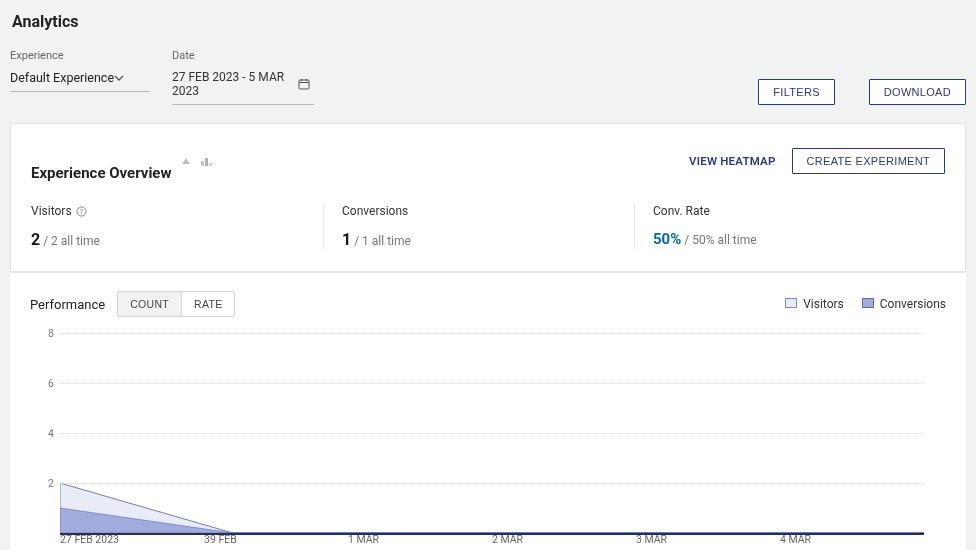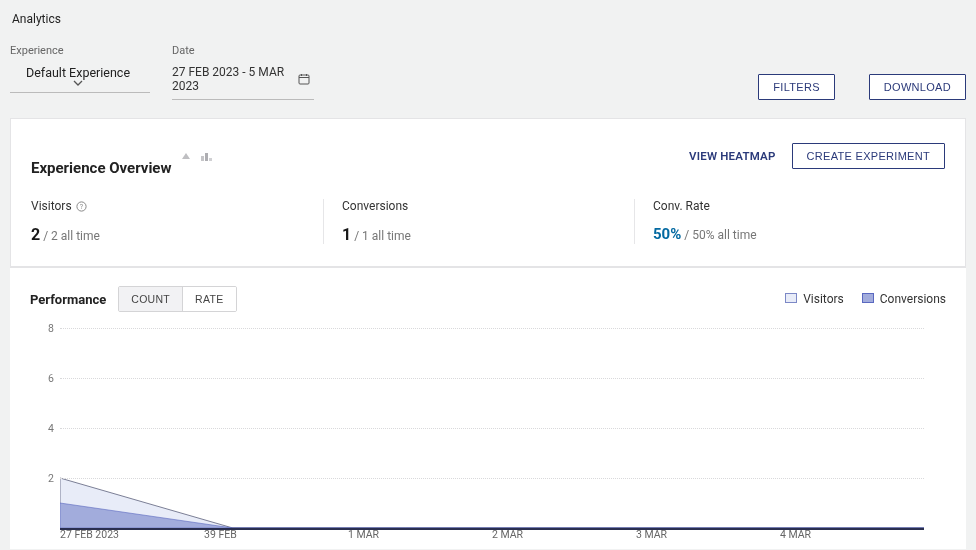--- a/index.html
+++ b/index.html
@@ -5,30 +5,30 @@
 * { box-sizing: border-box; margin: 0; padding: 0; }
 body {
   font-family: -apple-system, BlinkMacSystemFont, "Segoe UI", Roboto, Helvetica, Arial, sans-serif;
   background: #f1f2f2;
   color: #222;
   width: 976px;
   height: 550px;
   overflow: hidden;
 }
 .page { padding: 10px 10px 0 10px; }
-.page-title { font-size: 12px; font-weight: 400; margin: 2px 0 18px 2px; }
+.page-title { font-size: 16px; font-weight: 700; margin: 2px 0 18px 2px; }
 .controls-row { display: flex; align-items: flex-end; gap: 22px; }
 .controls-left { display: flex; gap: 22px; }
 .field { display: flex; flex-direction: column; }
 .field-label { font-size: 11px; color: #666; margin-bottom: 4px; }
 .select {
   display: flex; align-items: center; 
   border: none; border-bottom: 1px solid #bbb;
   background: transparent; font-size: 12.5px; color: #222;
-  padding: 4px 4px 6px 0; width: 140px; flex-direction: column;
+  padding: 4px 4px 6px 0; width: 140px;
 }
 .datebox {
   display: flex; align-items: center; justify-content: space-between;
   border-bottom: 1px solid #bbb; font-size: 12px; color: #333;
   padding: 4px 4px 6px 0; width: 142px;
 }
 .icon-svg { flex: 0 0 auto; }
 .spacer { flex: 1; }
 .btn-outline {
   border: 1px solid #2b3a7a; color: #2b3a7a; background: #fff;
@@ -48,21 +48,21 @@
 .metrics { display: flex; margin-top: 22px; }
 .metric { flex: 1; padding: 0 18px; border-left: 1px solid #e6e6e8; }
 .metric:first-child { border-left: none; padding-left: 0; }
 .metric-label { font-size: 12px; color: #333; display: flex; align-items: center; gap: 4px; }
 .metric-val { margin-top: 12px; font-size: 12px; color: #777; }
 .metric-val .big { font-size: 16px; font-weight: 700; color: #181818; }
 .metric-val .green { color: #0369a1; font-weight: 700; font-size: 15px; }
 .perf { background: #fff; border-top: 1px solid #e4e4e6; margin-top: 0; padding: 18px 20px 8px 20px; }
 .perf-head { display: flex; align-items: center; justify-content: space-between; }
 .perf-left { display: flex; align-items: center; gap: 12px; }
-.perf-title { font-size: 13px; font-weight: 700; text-align: center; }
+.perf-title { font-size: 13px; font-weight: 400; text-align: center; }
 .seg { display: flex; border: 1px solid #d4d4d6; border-radius: 2px; overflow: hidden; }
 .seg button { border: none; background: #fff; font-size: 10.5px; letter-spacing: .3px; padding: 6px 12px; cursor: pointer; color: #444; }
 .seg button.active { background: #f2f2f4; }
 .seg button + button { border-left: 1px solid #d4d4d6; }
 .legend { display: flex; align-items: center; gap: 18px; font-size: 12px; color: #333; }
 .sw { width: 12px; height: 10px; display: inline-block; margin-right: 6px; border: 1.5px solid; }
 .sw.visitors { border-color: #7c88c6; background: #e8ecf8; }
 .sw.conv { border-color: #5a68c0; background: #a2acdc; }
 .chart-wrap { position: relative; margin-top: 16px; height: 200px; display: flex; }
 .y-axis { width: 30px; position: relative; font-size: 10.5px; color: #777; }

